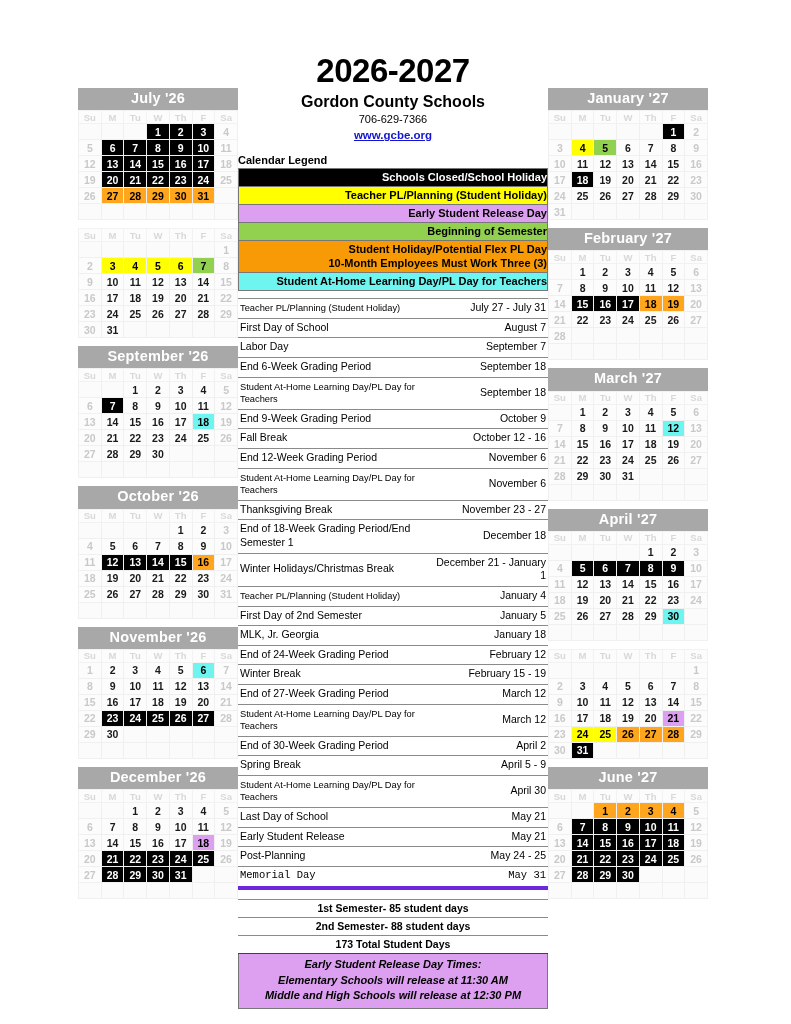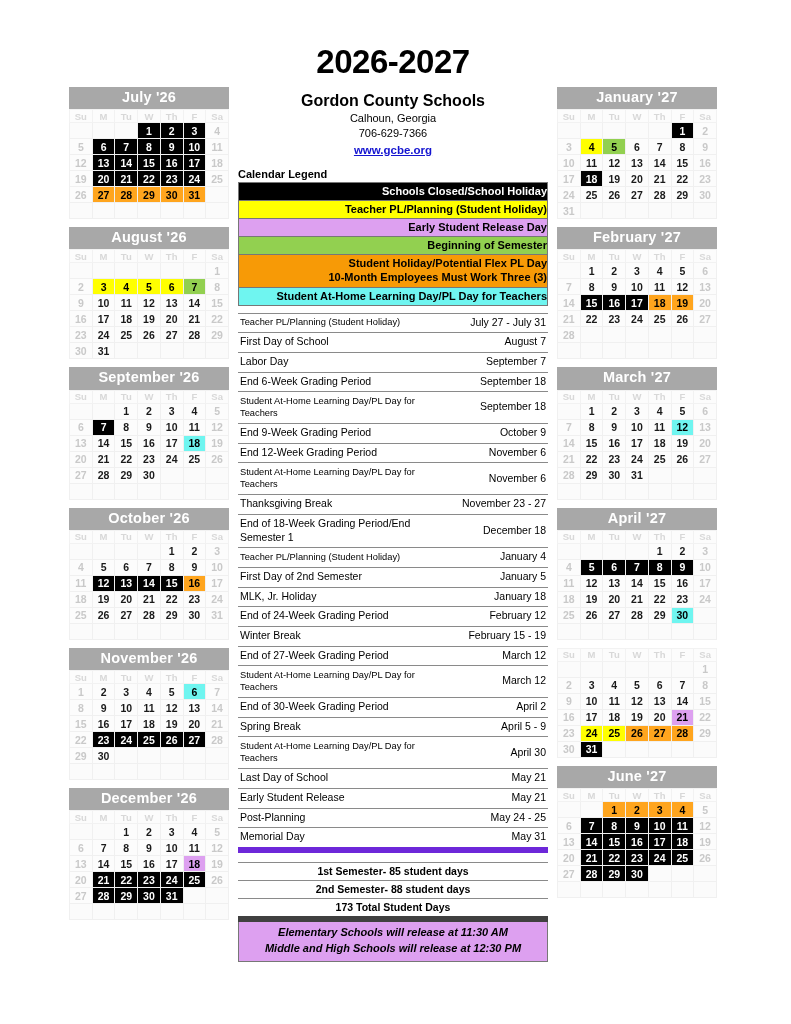--- a/index.html
+++ b/index.html
@@ -13,40 +13,40 @@
     font-family: "Liberation Sans", sans-serif;
     color: #000;
     position: relative;
     overflow: hidden;
   }
   .page {
     width: 786px;
     height: 1024px;
     position: relative;
     box-sizing: border-box;
-    padding: 7px;
+    padding: 16px;
   }
 
   
   .title {
     text-align: center;
     font-size: 33px;
     font-weight: bold;
     letter-spacing: -0.5px;
     padding-top: 38px;
     line-height: 1;
   }
 
   
   .columns {
     display: flex;
     justify-content: space-between;
     padding: 0 62px;
     box-sizing: border-box;
-    margin-top: 9px;
+    margin-top: 1px;
   }
   .col-side { width: 160px; flex: 0 0 160px; }
   .col-center { width: 310px; flex: 0 0 310px; }
 
   
   .month {
     margin-bottom: 8px;
     background: #fbfbfb;
   }
   .month-title {
@@ -148,41 +148,41 @@
     table-layout: fixed;
     margin-top: 7px;
   }
   table.events td {
     font-size: 10.5px;
     padding: 2px 2px 3px;
     border-top: 1px solid #8a8a8a;
     vertical-align: middle;
     line-height: 1.3;
   }
-  table.events tr:last-child td { border-bottom: 6px solid #6d28d9; }
+  table.events tr:last-child td { border-bottom: 4px solid #6d28d9; font-family: Liberation Mono, monospace; }
   td.ev-name { text-align: left; width: 62%; }
   td.ev-date { text-align: right; width: 38%; }
   td.ev-name.small { font-size: 9.3px; }
   td.ev-tall { height: 26px; }
 
   
   table.summary {
     width: 100%;
     border-collapse: collapse;
     table-layout: fixed;
     margin-top: 9px;
     font-weight: bold;
   }
   table.summary td {
     text-align: center;
     font-size: 10.5px;
     padding: 2px 0 3px;
     border-top: 1px solid #8a8a8a;
   }
-  table.summary tr:last-child td { border-bottom: 6px solid #404040; }
+  table.summary tr:last-child td { border-bottom: 1px solid #404040; }
 
   .release-box {
     background: #dda0f0;
     border: 1px solid #777;
     border-top: none;
     text-align: center;
     font-size: 11px;
     font-weight: bold;
     font-style: italic;
     padding: 3px 2px 4px;
@@ -265,21 +265,20 @@
                 <td class="empty">&nbsp;</td>
                 <td class="empty">&nbsp;</td>
                 <td class="empty">&nbsp;</td>
                 <td class="empty">&nbsp;</td>
                 <td class="empty">&nbsp;</td>
               </tr>
             </tbody>
           </table>
         </div>
         <div class="month">
-          <div class="month-title">August '26</div>
           <table class="cal">
             <thead>
               <tr>
                 <th>Su</th>
                 <th>M</th>
                 <th>Tu</th>
                 <th>W</th>
                 <th>Th</th>
                 <th>F</th>
                 <th>Sa</th>
@@ -628,21 +627,20 @@
                 <td class="empty">&nbsp;</td>
                 <td class="empty">&nbsp;</td>
               </tr>
             </tbody>
           </table>
         </div>
       </div>
 
     <div class="col-center">
       <div class="school-name">Gordon County Schools</div>
-      <div class="school-sub">Calhoun, Georgia</div>
       <div class="school-sub">706-629-7366</div>
       <div class="school-link">www.gcbe.org</div>
 
       <div class="legend-title">Calendar Legend</div>
       <div id="legend-rows">
           <div class="legend-row lg-black">
             <div>Schools Closed/School Holiday</div>
           </div>
           <div class="legend-row lg-yellow">
             <div>Teacher PL/Planning (Student Holiday)</div>
@@ -682,45 +680,53 @@
             </tr>
             <tr>
               <td class="ev-name small ev-tall">Student At-Home Learning Day/PL Day for Teachers</td>
               <td class="ev-date ev-tall">September 18</td>
             </tr>
             <tr>
               <td class="ev-name">End 9-Week Grading Period</td>
               <td class="ev-date">October 9</td>
             </tr>
             <tr>
+              <td class="ev-name">Fall Break</td>
+              <td class="ev-date">October 12 - 16</td>
+            </tr>
+            <tr>
               <td class="ev-name">End 12-Week Grading Period</td>
               <td class="ev-date">November 6</td>
             </tr>
             <tr>
               <td class="ev-name small ev-tall">Student At-Home Learning Day/PL Day for Teachers</td>
               <td class="ev-date ev-tall">November 6</td>
             </tr>
             <tr>
               <td class="ev-name">Thanksgiving Break</td>
               <td class="ev-date">November 23 - 27</td>
             </tr>
             <tr>
               <td class="ev-name ev-tall">End of 18-Week Grading Period/End Semester 1</td>
               <td class="ev-date ev-tall">December 18</td>
             </tr>
             <tr>
+              <td class="ev-name ev-tall">Winter Holidays/Christmas Break</td>
+              <td class="ev-date ev-tall">December 21 - January 1</td>
+            </tr>
+            <tr>
               <td class="ev-name small">Teacher PL/Planning (Student Holiday)</td>
               <td class="ev-date">January 4</td>
             </tr>
             <tr>
               <td class="ev-name">First Day of 2nd Semester</td>
               <td class="ev-date">January 5</td>
             </tr>
             <tr>
-              <td class="ev-name">MLK, Jr. Holiday</td>
+              <td class="ev-name">MLK, Jr. Georgia</td>
               <td class="ev-date">January 18</td>
             </tr>
             <tr>
               <td class="ev-name">End of 24-Week Grading Period</td>
               <td class="ev-date">February 12</td>
             </tr>
             <tr>
               <td class="ev-name">Winter Break</td>
               <td class="ev-date">February 15 - 19</td>
             </tr>
@@ -771,20 +777,21 @@
             <tr>
               <td>2nd Semester- 88 student days</td>
             </tr>
             <tr>
               <td>173 Total Student Days</td>
             </tr>
           </tbody>
       </table>
 
       <div class="release-box">
+        <div>Early Student Release Day Times:</div>
         <div>Elementary Schools will release at 11:30 AM</div>
         <div>Middle and High Schools will release at 12:30 PM</div>
       </div>
     </div>
 
     <div class="col-side" id="right-months">
         <div class="month">
           <div class="month-title">January '27</div>
           <table class="cal">
             <thead>

